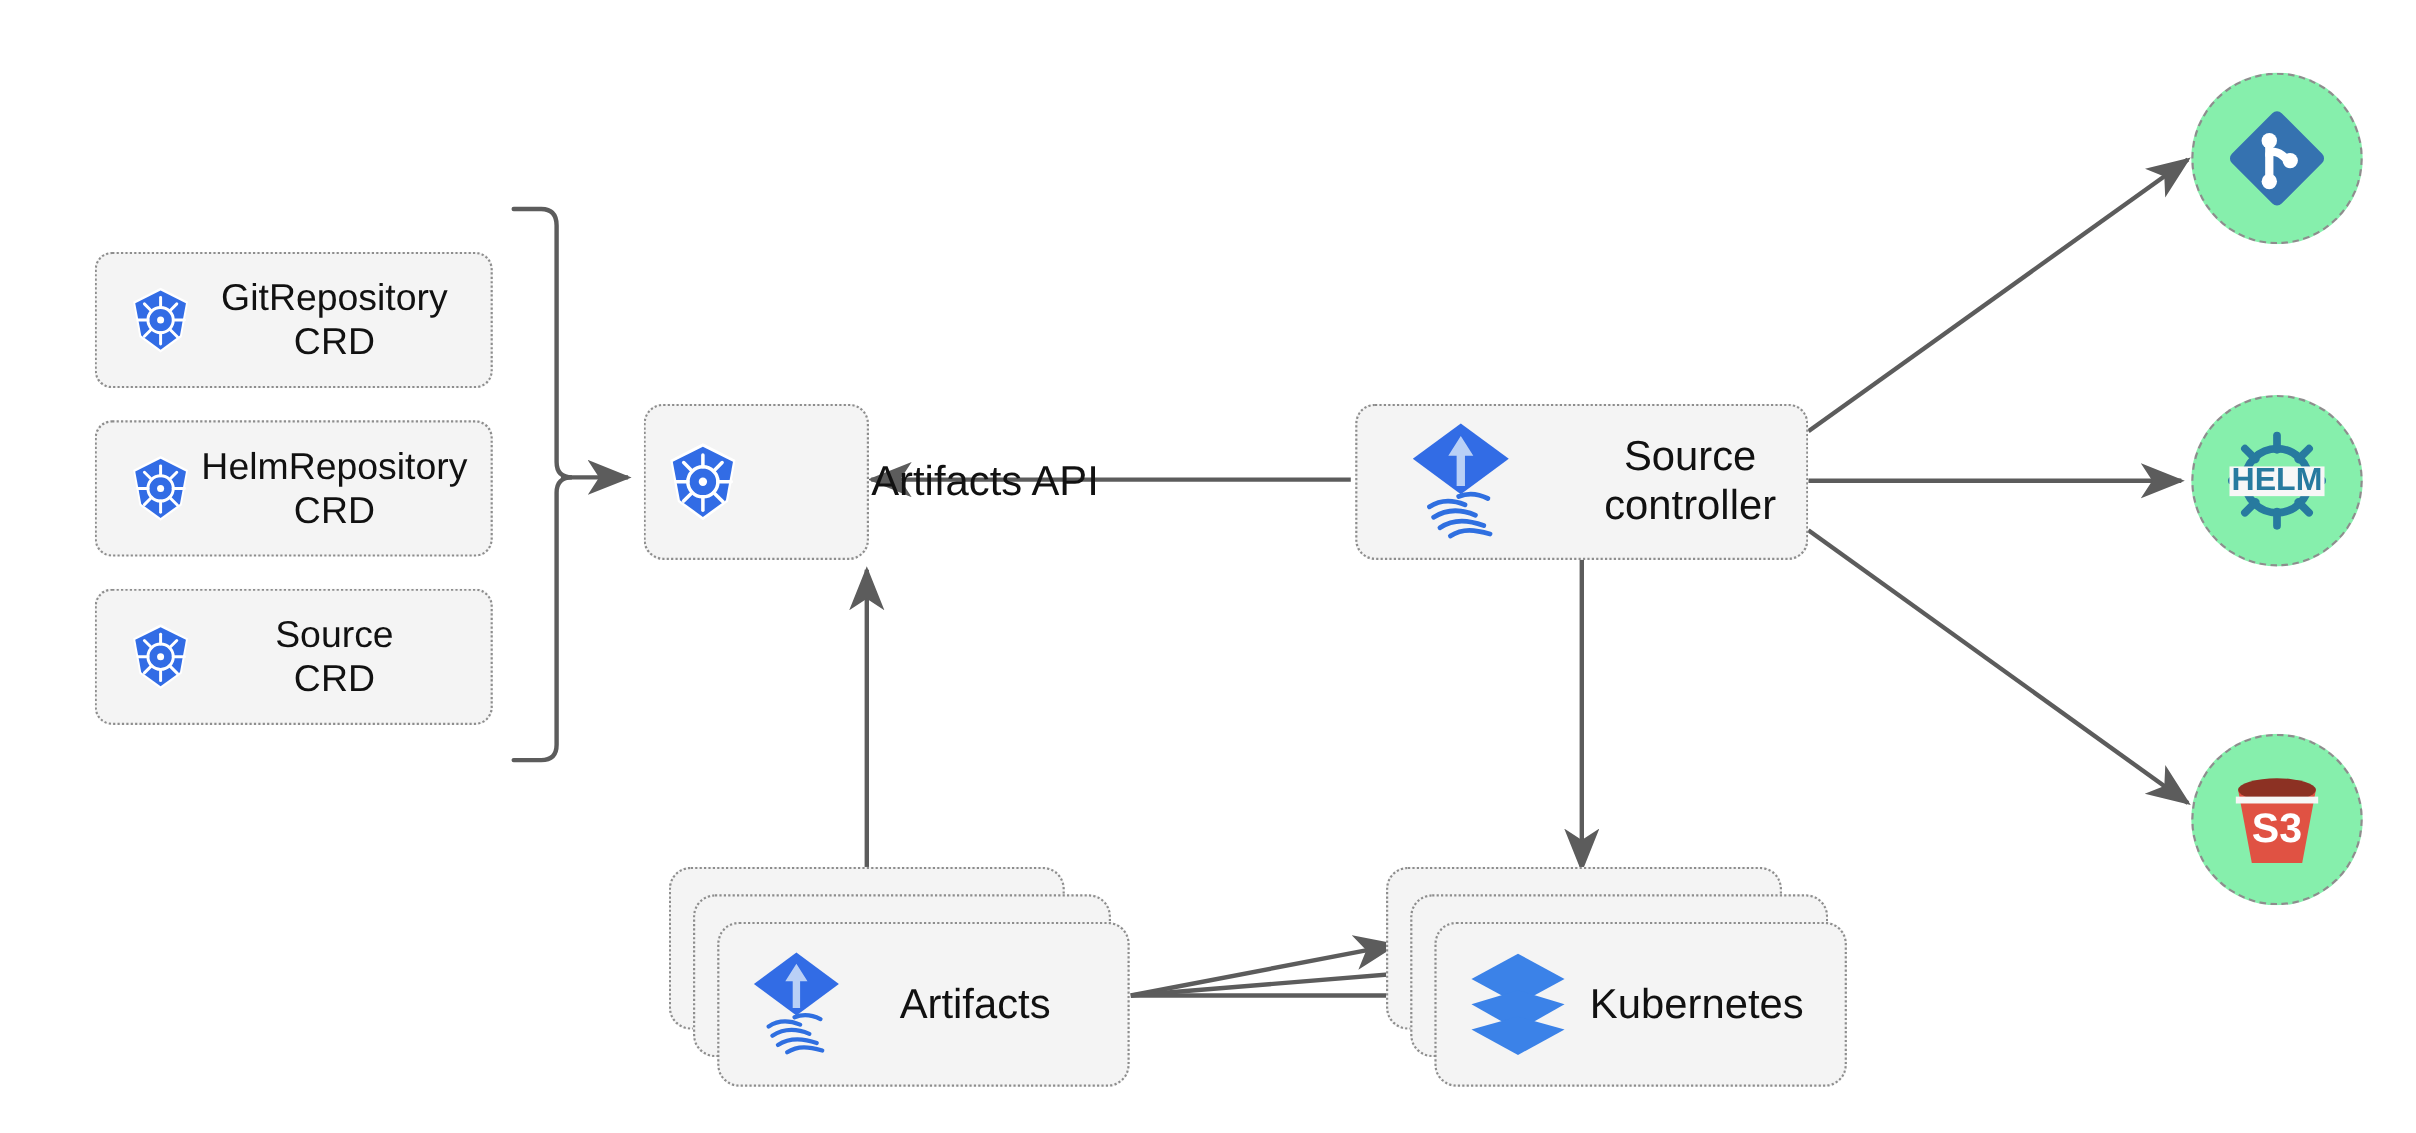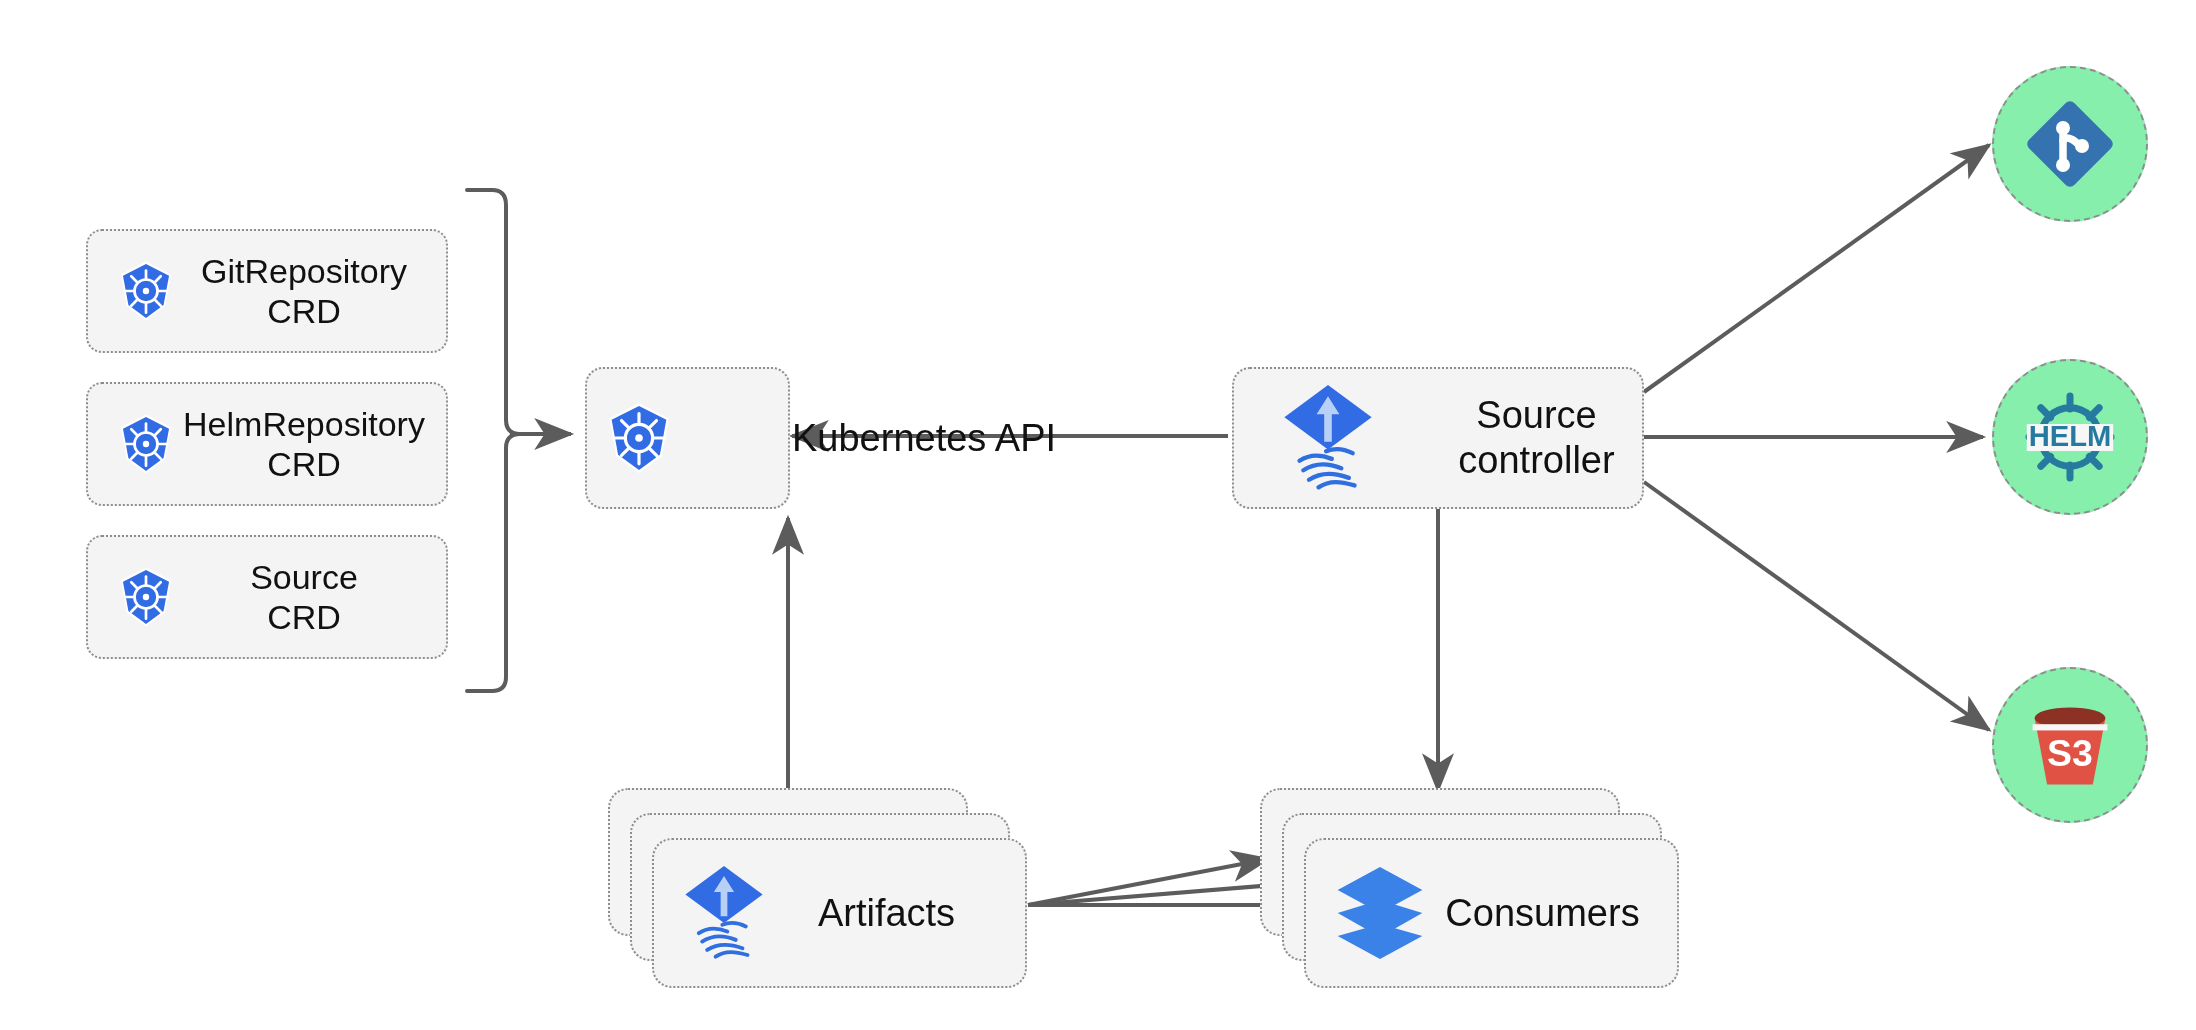--- a/index.html
+++ b/index.html
@@ -224,21 +224,21 @@
           <line x1="18" y1="50" x2="32" y2="50"></line>
           <line x1="68" y1="50" x2="84" y2="50"></line>
           <line x1="27" y1="27" x2="37" y2="37"></line>
           <line x1="63" y1="63" x2="74" y2="74"></line>
           <line x1="73" y1="27" x2="63" y2="37"></line>
           <line x1="37" y1="63" x2="27" y2="73"></line>
         </g>
         <circle cx="50" cy="50" r="5" fill="#ffffff"></circle>
       </svg>
     </span>
-    <span class="label" style="position:absolute; left:205px; white-space:nowrap;">Kubernetes API</span>
+    <span class="label" style="position:absolute; left:205px; white-space:nowrap;">Artifacts API</span>
   </div>
 
   <div class="node mainbox" style="left:1192px; top:367px; width:412px; height:142px;">
     <span class="ico" style="margin-left:46px;">
       <svg width="96" height="110" viewBox="0 0 100 116">
         <polygon points="50,2 96,36 50,70 4,36" fill="#326ce5"></polygon>
         <path d="M50,14 L62,33 L54,33 L54,62 L46,62 L46,33 L38,33 Z" fill="#b9d0f6"></path>
         <g fill="none" stroke="#2f6fe0" stroke-width="4.6" stroke-linecap="round">
           <path d="M20,82 C32,74 44,76 54,80"></path>
           <path d="M24,92 C38,83 52,85 64,90"></path>
@@ -277,21 +277,21 @@
     <div class="sheet" style="left:0px;  top:0px;  width:360px; height:148px;"></div>
     <div class="sheet" style="left:22px; top:25px; width:380px; height:148px;"></div>
     <div class="front" style="left:44px; top:50px; width:375px; height:150px;">
       <span class="ico" style="margin-left:28px;">
         <svg width="92" height="96" viewBox="0 0 100 104">
           <polygon points="50,2 96,27 50,52 4,27" fill="#3b82e8"></polygon>
           <polygon points="50,38 96,52 50,78 4,52" fill="#3b82e8"></polygon>
           <polygon points="50,64 96,77 50,102 4,77" fill="#3b82e8"></polygon>
         </svg>
       </span>
-      <span class="label">Consumers</span>
+      <span class="label">Kubernetes</span>
     </div>
   </div>
 
   <div class="circle" style="left:1952px; top:66px;">
     <span class="ico">
       <svg width="100" height="100" viewBox="0 0 100 100">
         <rect x="18" y="18" width="64" height="64" rx="6" fill="#3572b0" transform="rotate(45 50 50)"></rect>
         <g stroke="#ffffff" stroke-width="7.5" fill="none" stroke-linecap="round">
           <line x1="43" y1="34" x2="43" y2="70"></line>
           <path d="M43 47 C43 43, 50 42, 58 50"></path>

